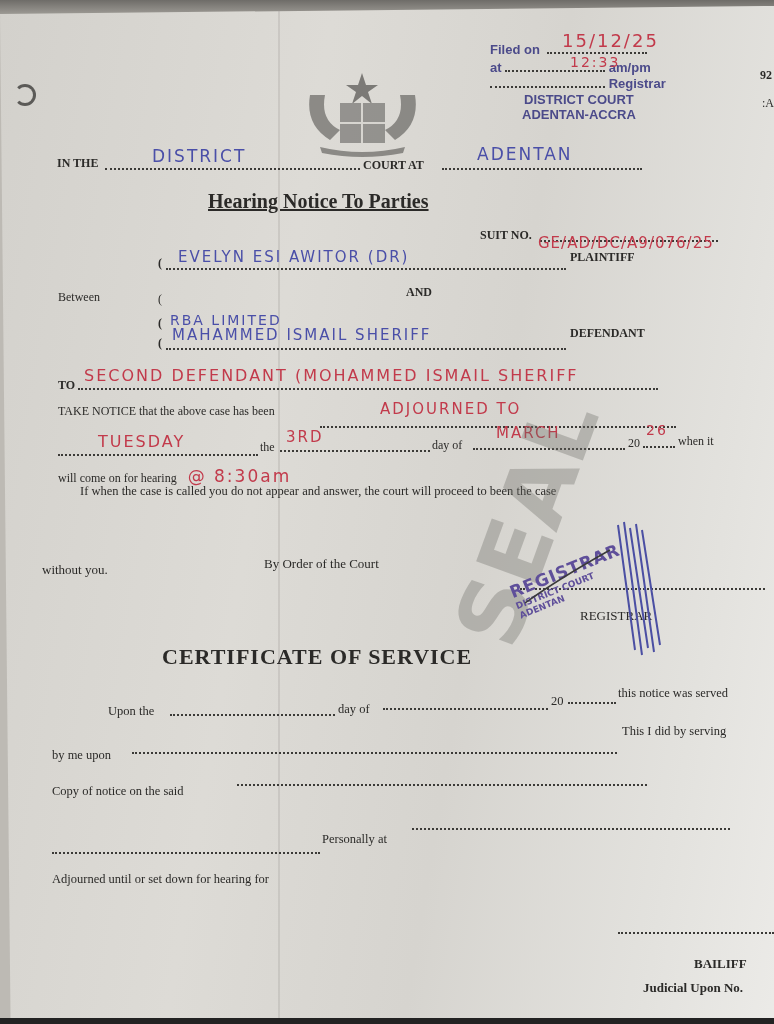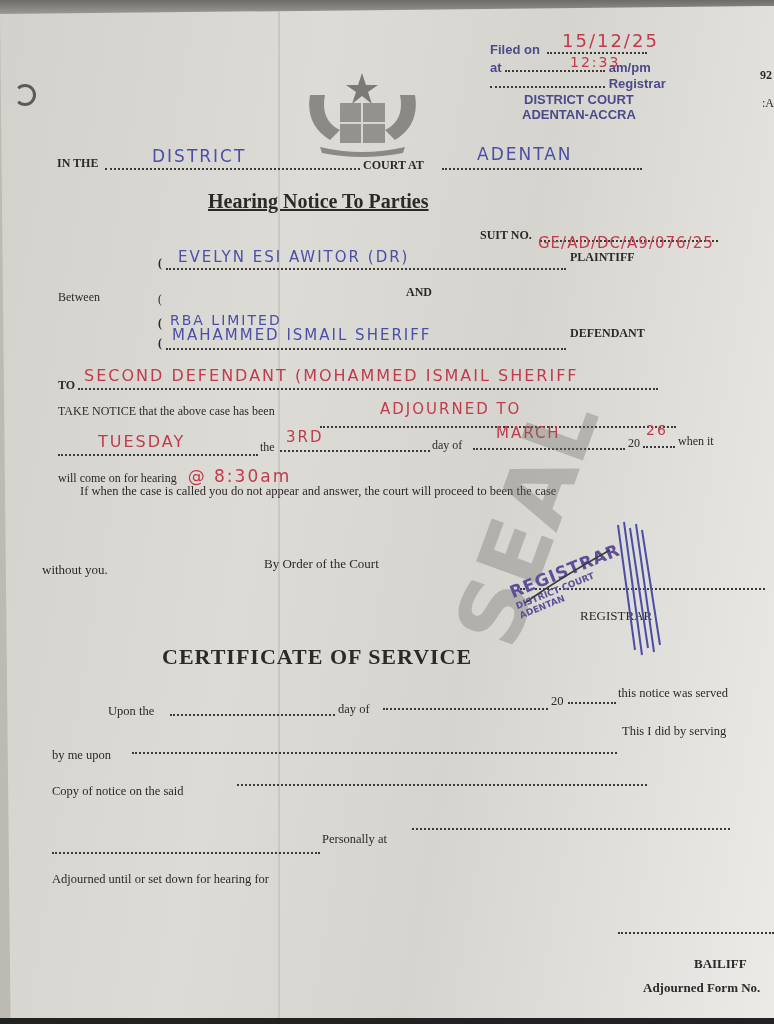--- a/index.html
+++ b/index.html
@@ -205,15 +205,15 @@
 <div class="abs print" style="left:52px;top:822px;width:680px;height:34px;font-size:12.5px;">
   <span class="abs dots" style="left:0;top:26px;width:268px;height:4px;"></span>
   <span class="abs" style="left:270px;top:10px;">Personally at</span>
   <span class="abs dots" style="left:360px;top:2px;width:318px;height:4px;"></span>
 </div>
 
 <div class="abs print" style="left:52px;top:872px;font-size:12.5px;">Adjourned until or set down for hearing for</div>
 
 <div class="abs dots" style="left:618px;top:930px;width:156px;height:2px;"></div>
 <div class="abs print" style="left:694px;top:956px;font-size:13px;font-weight:bold;">BAILIFF</div>
-<div class="abs print" style="left:643px;top:980px;font-size:13px;font-weight:bold;white-space:nowrap;">Adjourned Form No.</div>
+<div class="abs print" style="left:643px;top:980px;font-size:13px;font-weight:bold;white-space:nowrap;">Judicial Upon No.</div>
 
 <div class="bottom-bar"></div>
 
 </body></html>

